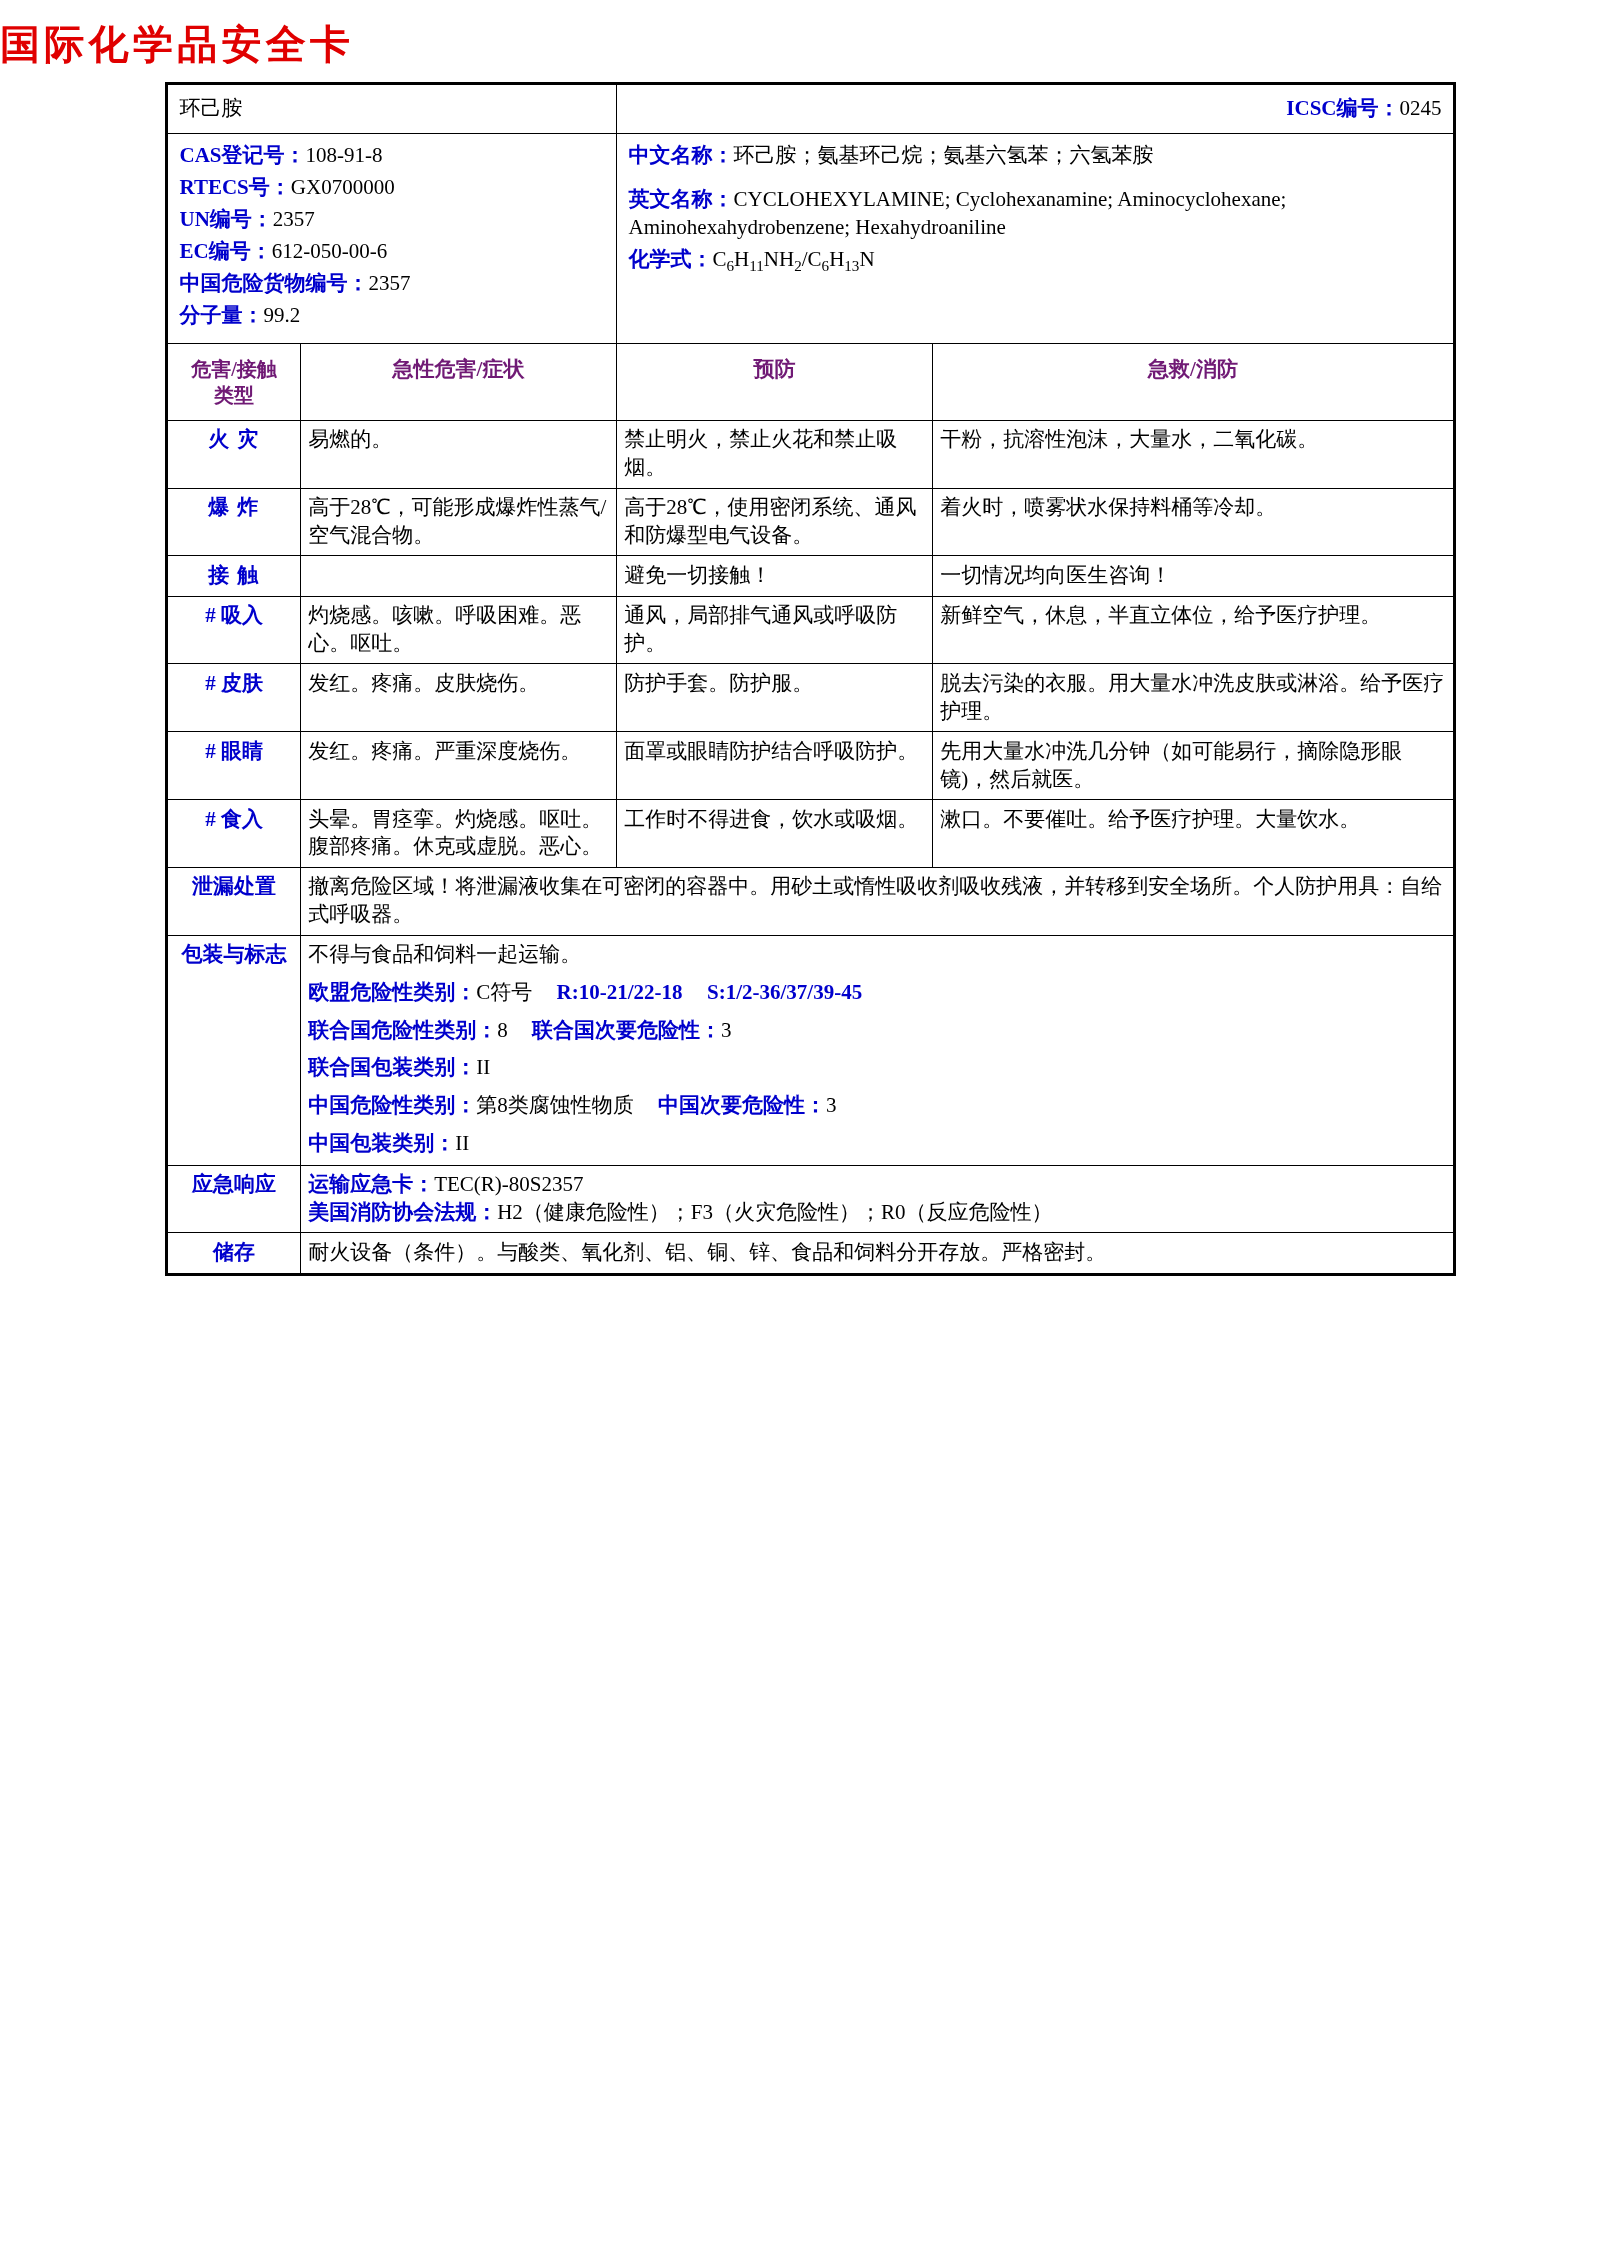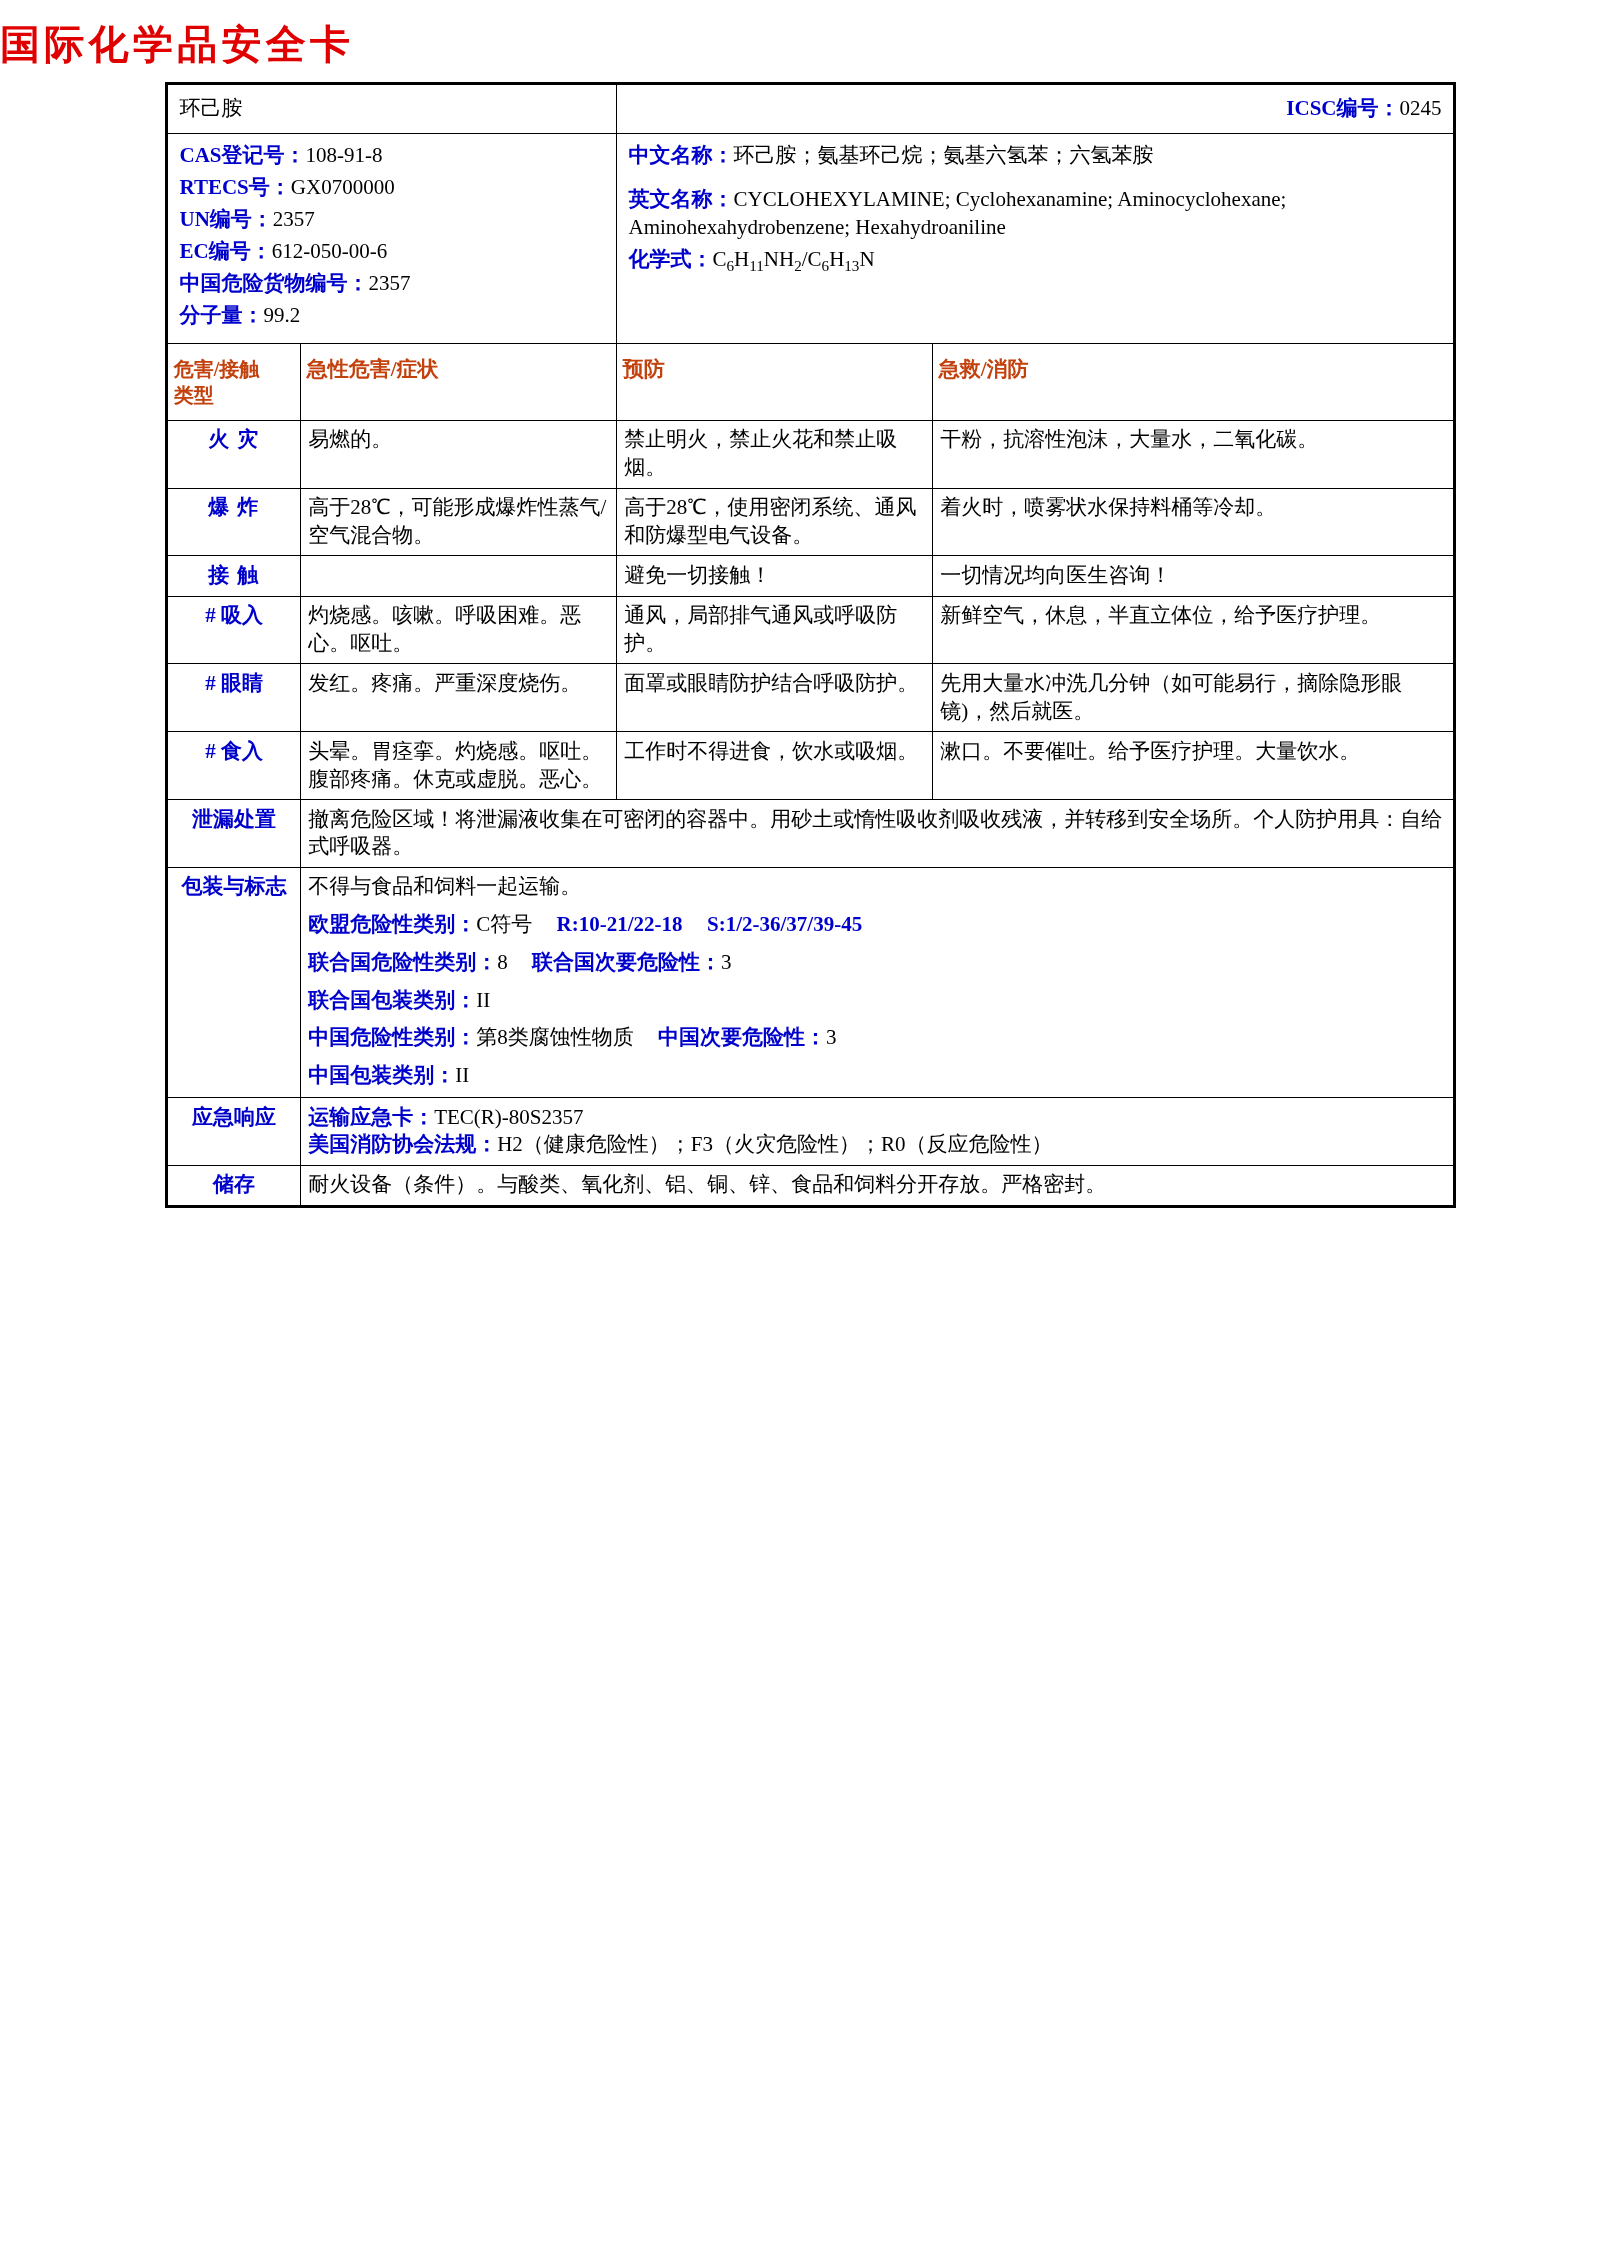--- a/index.html
+++ b/index.html
@@ -67,23 +67,23 @@
     line-height: 1.55;
   }
   .ident-right {
     padding: 8.6px 11.5px !important;
     line-height: 1.55;
   }
   .ident-left div, .ident-right div {
     margin-bottom: 4.3px;
   }
   .colhead {
-    text-align: left;
-    font-weight: bold;
-    color: #c2410c;
+    text-align: center;
+    font-weight: bold;
+    color: #701a75;
     font-size: 23px;
     padding: 11.5px 5.7px !important;
     vertical-align: middle;
   }
   .rowhead {
     text-align: center;
     font-weight: bold;
     color: #0000cc;
     font-size: 22px;
     vertical-align: middle;
@@ -185,20 +185,26 @@
         <td class="cell">一切情况均向医生咨询！</td>
       </tr>
 
       <tr>
         <td class="rowhead-sm"># 吸入</td>
         <td class="cell">灼烧感。咳嗽。呼吸困难。恶心。呕吐。</td>
         <td class="cell">通风，局部排气通风或呼吸防护。</td>
         <td class="cell">新鲜空气，休息，半直立体位，给予医疗护理。</td>
       </tr>
 
+      <tr>
+        <td class="rowhead-sm"># 皮肤</td>
+        <td class="cell">发红。疼痛。皮肤烧伤。</td>
+        <td class="cell">防护手套。防护服。</td>
+        <td class="cell">脱去污染的衣服。用大量水冲洗皮肤或淋浴。给予医疗护理。</td>
+      </tr>
 
       <tr>
         <td class="rowhead-sm"># 眼睛</td>
         <td class="cell">发红。疼痛。严重深度烧伤。</td>
         <td class="cell">面罩或眼睛防护结合呼吸防护。</td>
         <td class="cell">先用大量水冲洗几分钟（如可能易行，摘除隐形眼镜)，然后就医。</td>
       </tr>
 
       <tr>
         <td class="rowhead-sm"># 食入</td>

